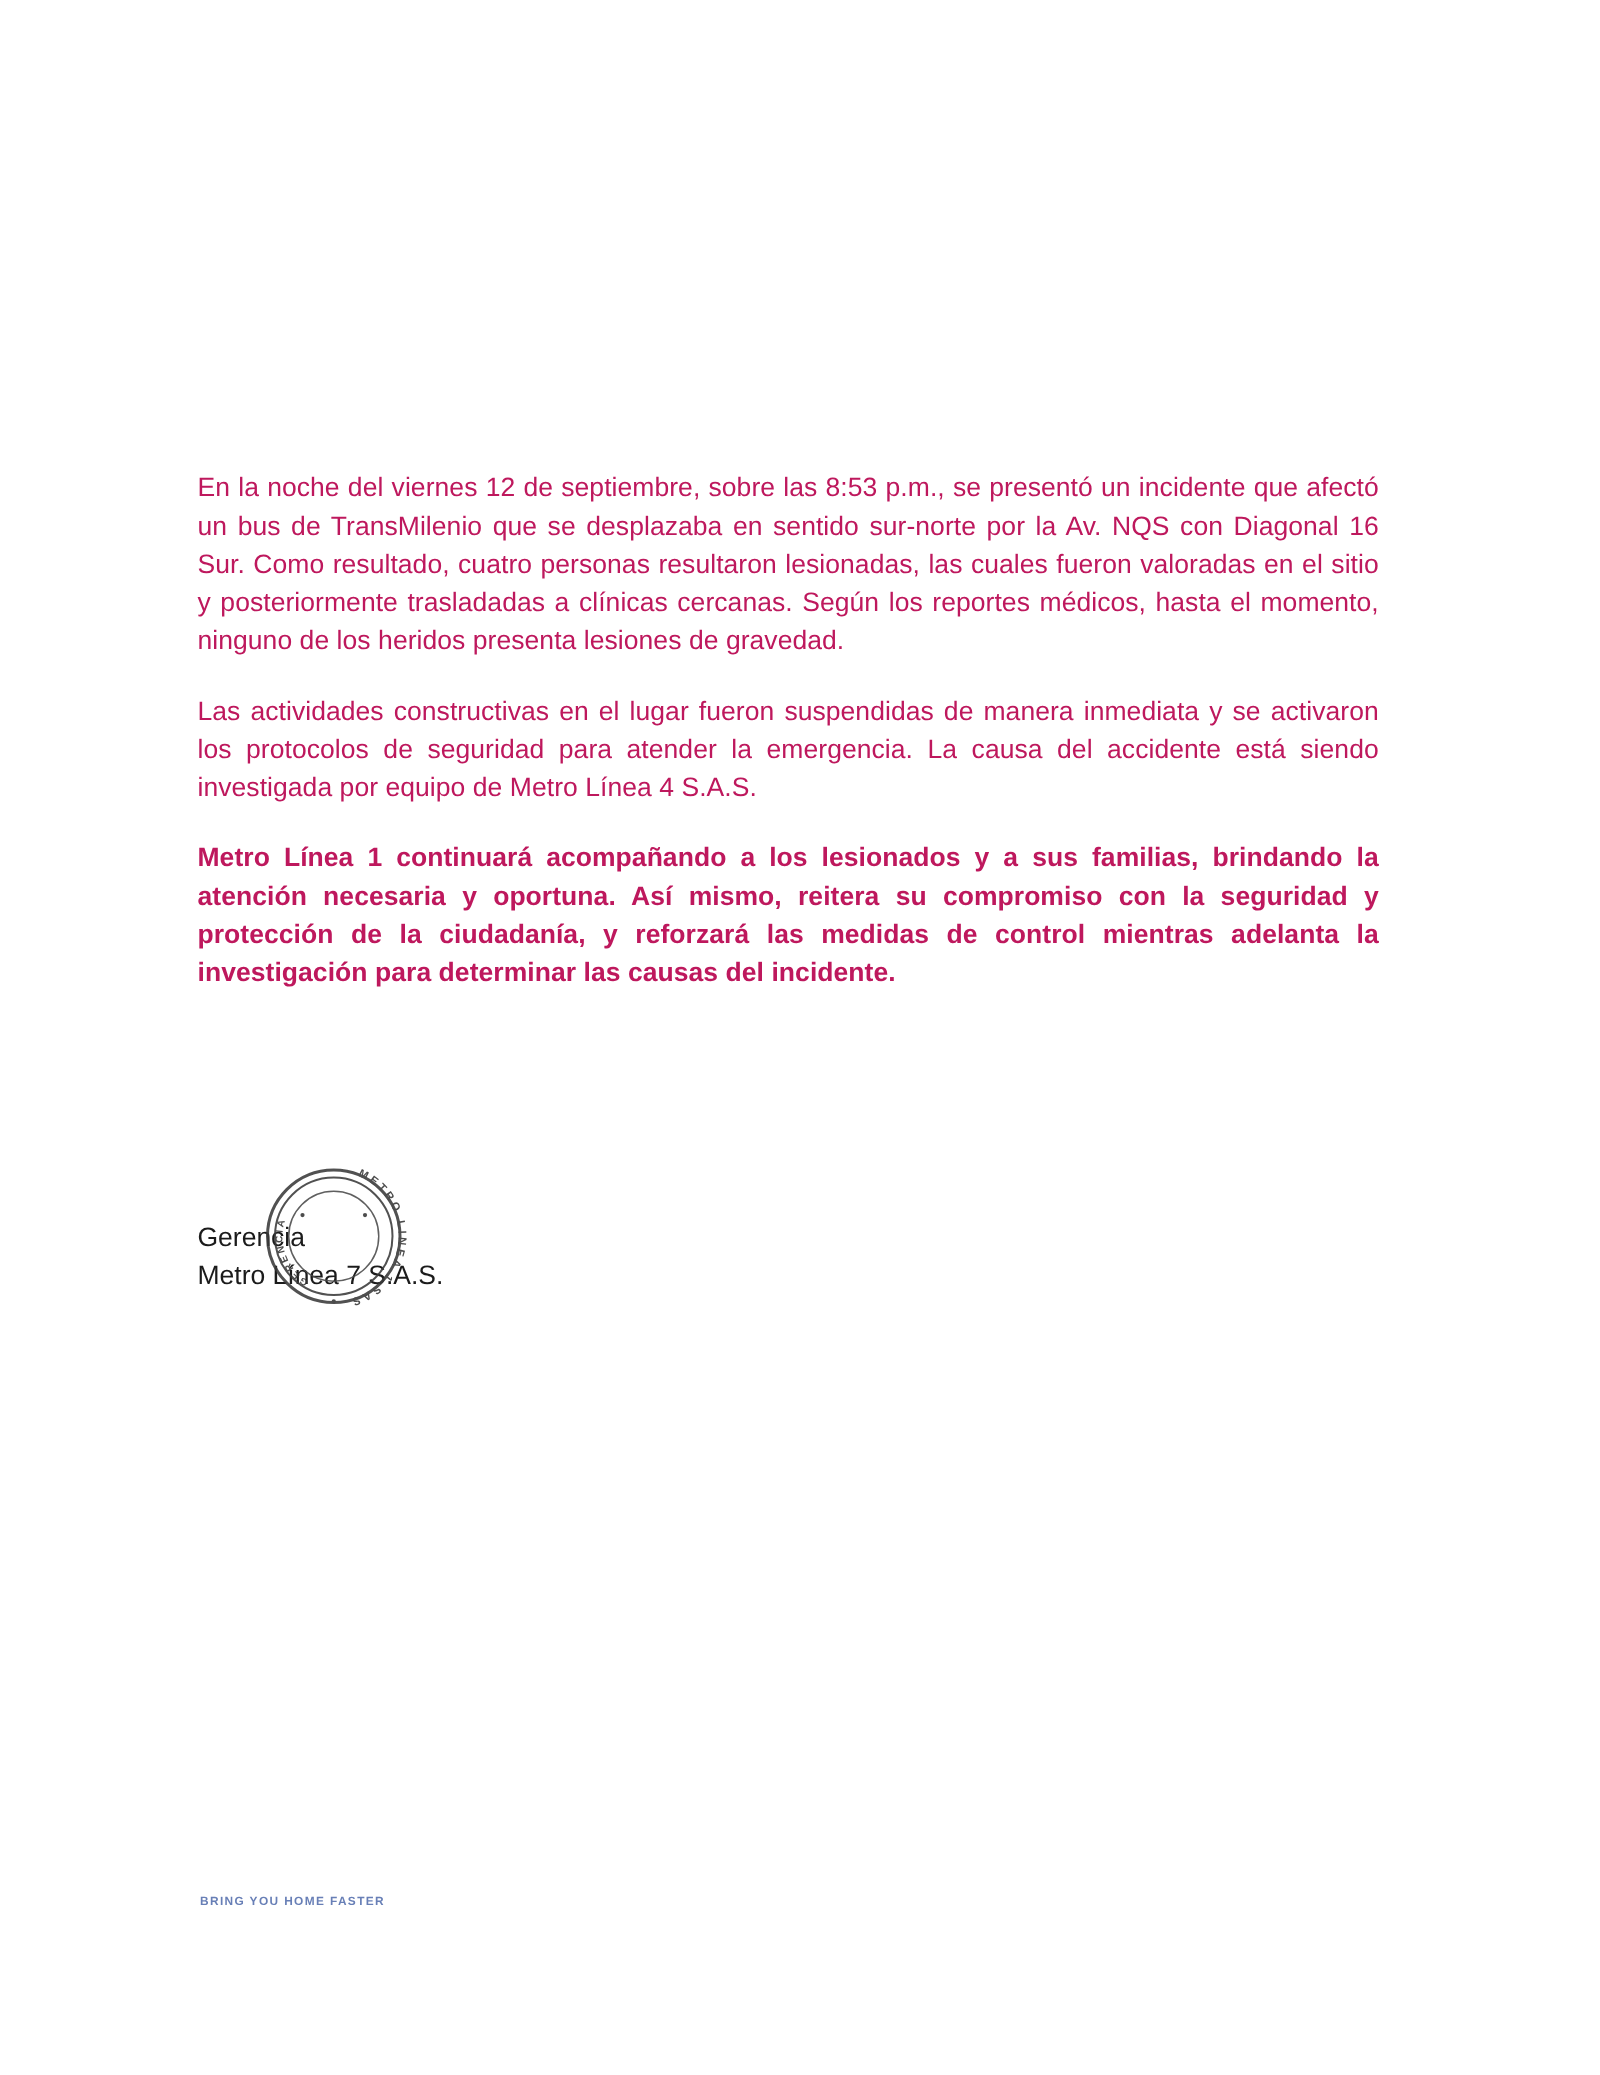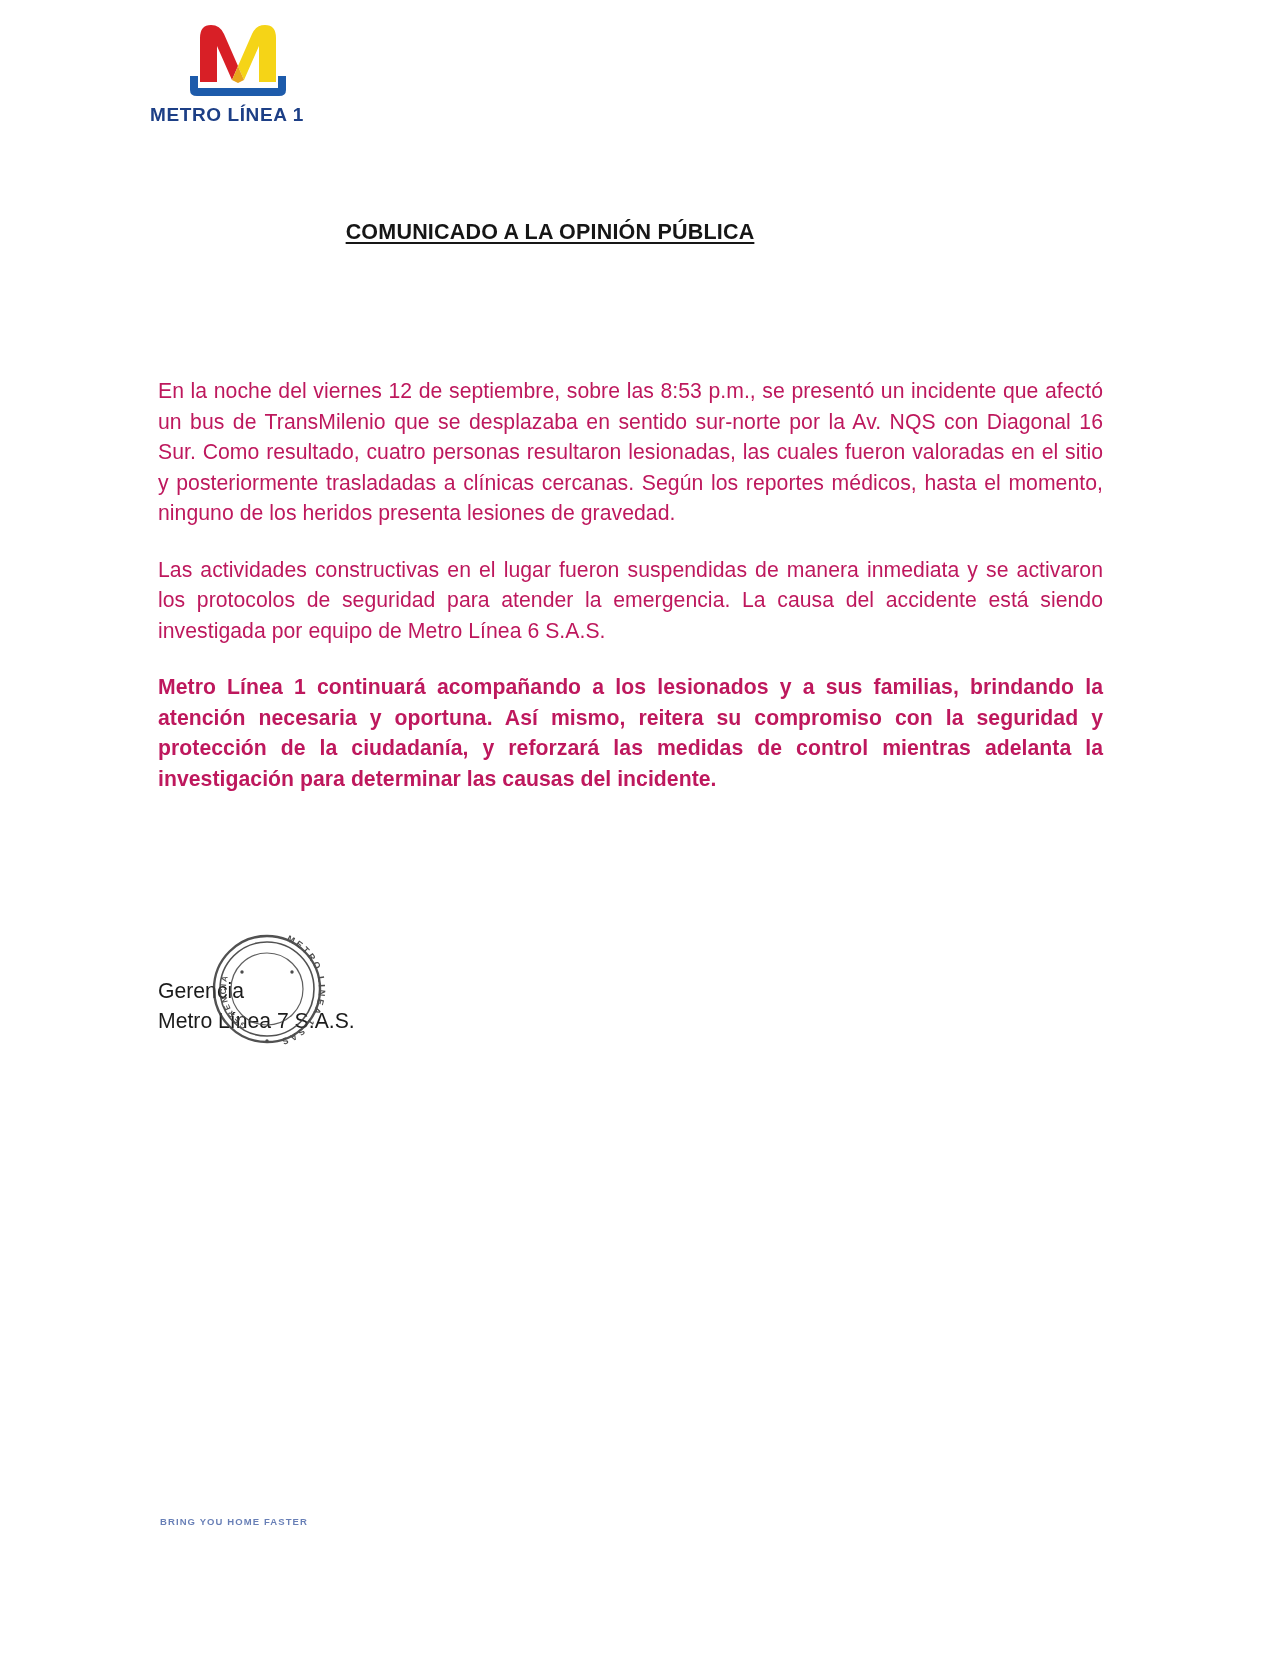--- a/index.html
+++ b/index.html
@@ -140,40 +140,26 @@
     color: #2f4f9b;
     opacity: 0.72;
     white-space: nowrap;
   }
 </style>
 </head>
 <body>
 
 <div class="page">
 
-  <div class="logo-block">
-    <div class="logo-mark">
-      <svg class="logo-m" viewBox="0 0 84 62" xmlns="http://www.w3.org/2000/svg">
-        <path d="M4 60 L4 16 Q4 3 15 3 Q24 3 28 12 L42 44 L36 58 L21 24 L21 60 Z" fill="#d81f26"></path>
-        <path d="M80 60 L80 16 Q80 3 69 3 Q60 3 56 12 L42 44 L48 58 L63 24 L63 60 Z" fill="#f5d417"></path>
-        <path d="M36 58 L42 44 L48 58 L42 61 Z" fill="#e8a41c"></path>
-      </svg>
-      <svg class="logo-u" viewBox="0 0 100 22" xmlns="http://www.w3.org/2000/svg">
-        <path d="M2 0 L2 14 Q2 20 9 20 L91 20 Q98 20 98 14 L98 0 L90 0 L90 12 L10 12 L10 0 Z" fill="#1d5bab"></path>
-      </svg>
-    </div>
-    <div class="logo-text">METRO LÍNEA 1</div>
-  </div>
 
 
-  <div class="doc-title">COMUNICADO A LA OPINIÓN PÚBLICA</div>
 
   <div class="body-copy">
     <p class="para">En la noche del viernes 12 de septiembre, sobre las 8:53 p.m., se presentó un incidente que afectó un bus de TransMilenio que se desplazaba en sentido sur-norte por la Av. NQS con Diagonal 16 Sur. Como resultado, cuatro personas resultaron lesionadas, las cuales fueron valoradas en el sitio y posteriormente trasladadas a clínicas cercanas. Según los reportes médicos, hasta el momento, ninguno de los heridos presenta lesiones de gravedad.</p>
-    <p class="para">Las actividades constructivas en el lugar fueron suspendidas de manera inmediata y se activaron los protocolos de seguridad para atender la emergencia. La causa del accidente está siendo investigada por equipo de Metro Línea 6 S.A.S.</p>
+    <p class="para">Las actividades constructivas en el lugar fueron suspendidas de manera inmediata y se activaron los protocolos de seguridad para atender la emergencia. La causa del accidente está siendo investigada por equipo de Metro Línea 4 S.A.S.</p>
     <p class="para">Metro Línea 1 continuará acompañando a los lesionados y a sus familias, brindando la atención necesaria y oportuna. Así mismo, reitera su compromiso con la seguridad y protección de la ciudadanía, y reforzará las medidas de control mientras adelanta la investigación para determinar las causas del incidente.</p>
   </div>
 
   <div class="signature">
     <div class="sig-line">Gerencia</div>
     <div class="sig-line">Metro Línea 7 S.A.S.</div>
   </div>
 
   <svg class="stamp" viewBox="0 0 122 122" xmlns="http://www.w3.org/2000/svg">
     <defs>

